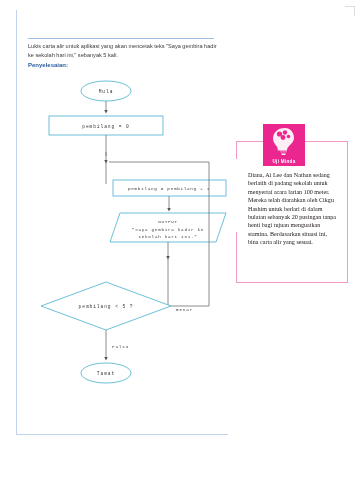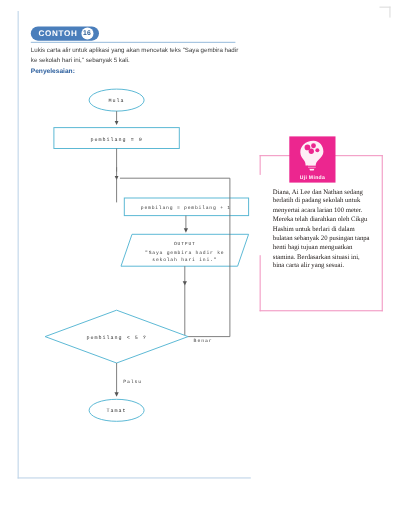--- a/index.html
+++ b/index.html
@@ -155,26 +155,20 @@
 </style>
 </head>
 <body>
 
 <div class="page">
 
   <div class="frame-left"></div>
   <div class="frame-bottom"></div>
   <div class="corner-mark"></div>
 
-  <div class="contoh-wrap">
-    <div class="contoh-pill">
-      <span>CONTOH</span>
-      <span class="contoh-num">16</span>
-    </div>
-  </div>
   <div class="contoh-rule"></div>
 
   <div class="q-text">Lukis carta alir untuk aplikasi yang akan mencetak teks "Saya gembira hadir ke sekolah hari ini," sebanyak 5 kali.</div>
   <div class="solve-label">Penyelesaian:</div>
 
   <div class="flow">
     <svg width="212" height="350" viewBox="0 0 212 350" xmlns="http://www.w3.org/2000/svg">
       <defs>
         <marker id="arw" markerWidth="6" markerHeight="6" refX="3" refY="3" orient="auto">
           <path d="M0,0.6 L5,3 L0,5.4 z" fill="#555555"></path>

